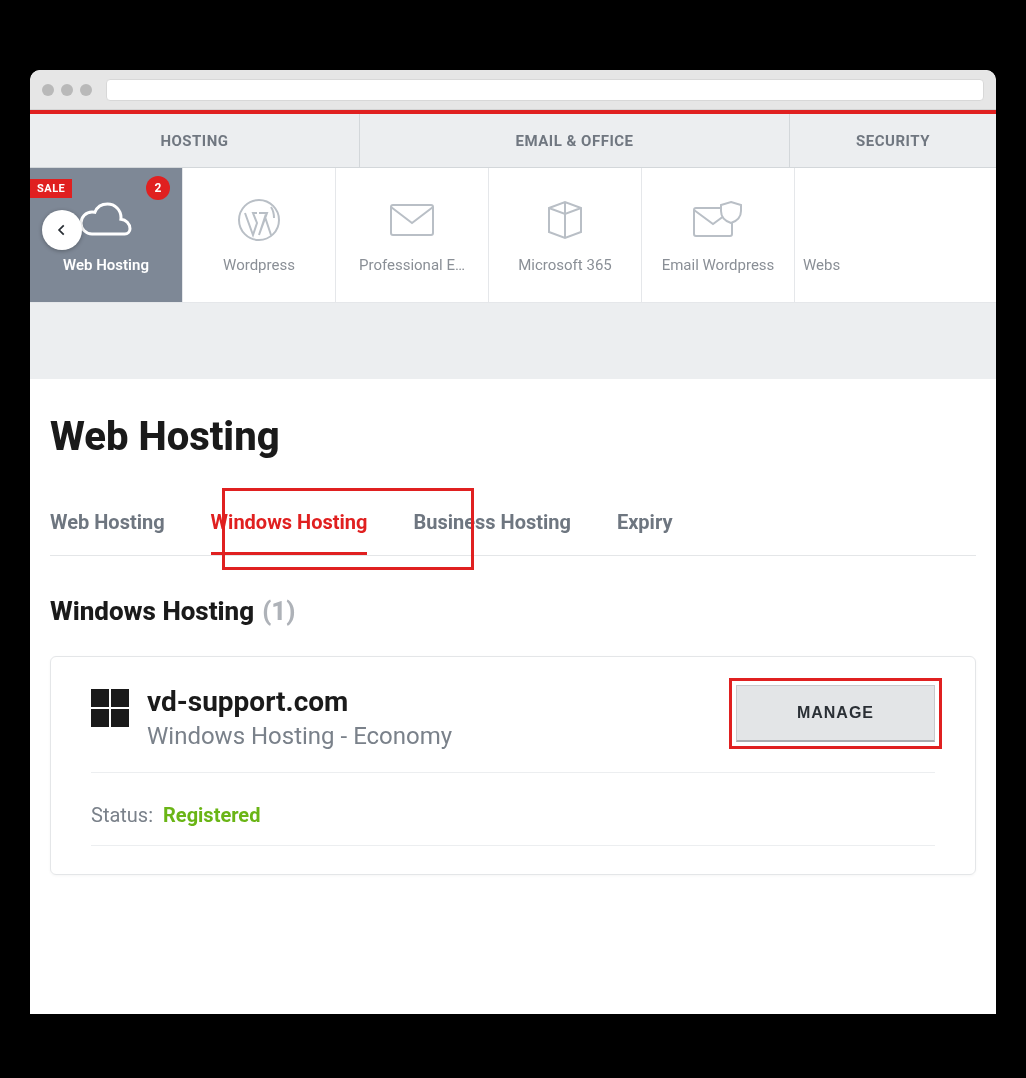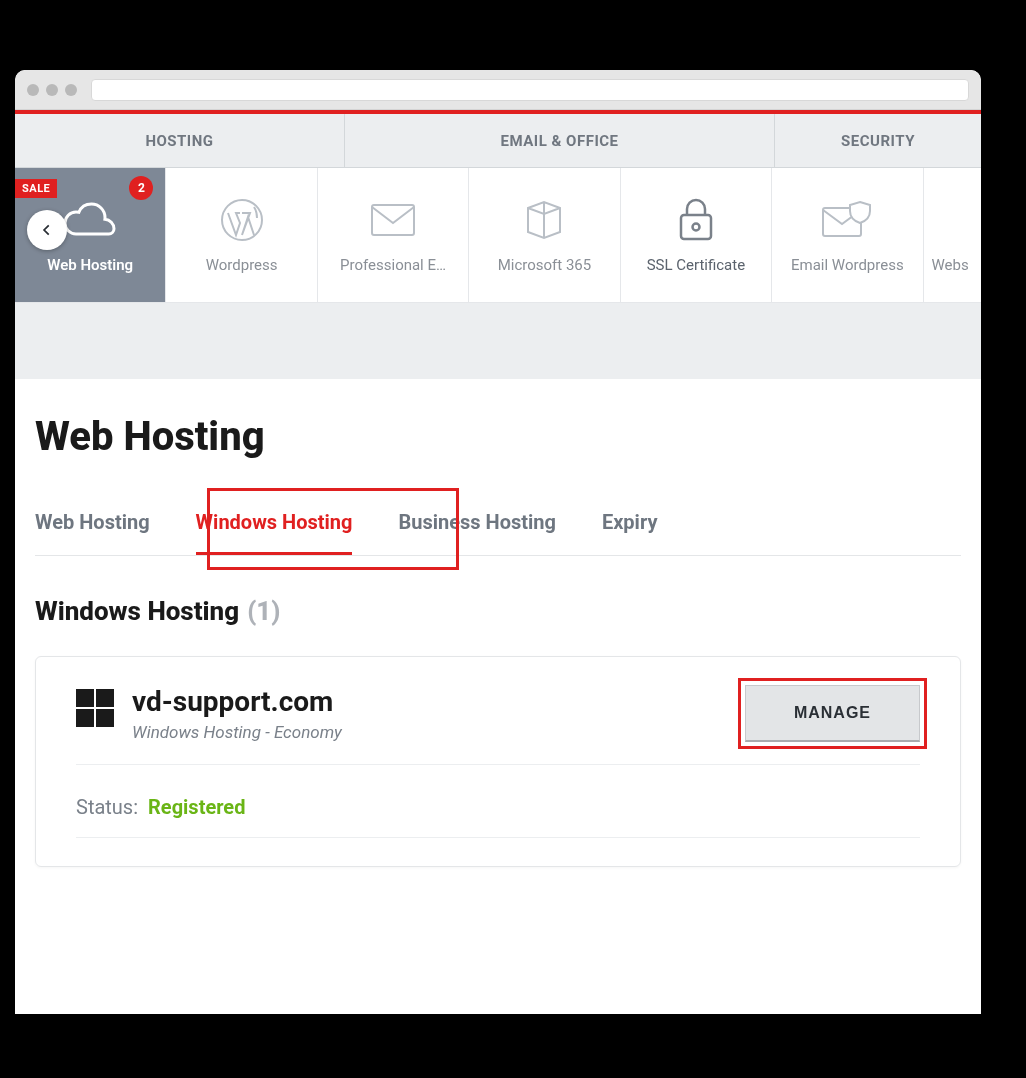--- a/index.html
+++ b/index.html
@@ -1,17 +1,17 @@
 <!DOCTYPE html>
 <html><head>
 <meta charset="utf-8">
 <style>
   * { box-sizing: border-box; margin: 0; padding: 0; }
   body { background:#000; font-family: "Segoe UI", Roboto, Arial, sans-serif; width:1026px; height:1078px; overflow:hidden; }
-  .stage { position:absolute; left:15px; top:70px; width:966px; height:944px; background:#fff; border-radius:10px 10px 0 0; box-shadow: 0 8px 40px rgba(0,0,0,0.5); overflow:hidden; }
+  .stage { position:absolute; left:30px; top:70px; width:966px; height:944px; background:#fff; border-radius:10px 10px 0 0; box-shadow: 0 8px 40px rgba(0,0,0,0.5); overflow:hidden; }
 
   
   .chrome { height:40px; background:#e6e6e6; border-bottom:1px solid #d4d4d4; display:flex; align-items:center; padding:0 12px; border-radius:10px 10px 0 0; }
   .dots { display:flex; gap:7px; margin-right:14px; }
   .dot { width:12px; height:12px; border-radius:50%; background:#b9b9b9; }
   .urlbar { flex:1; height:22px; background:#fff; border:1px solid #d8d8d8; border-radius:4px; }
 
   .redline { height:4px; background:#e02020; }
 
   
@@ -51,22 +51,22 @@
   .sect .t { font-size:26px; font-weight:800; color:#1a1a1a; }
   .sect .c { font-size:26px; font-weight:800; color:#aeb2b8; }
 
   
   .card { margin-top:30px; border:1px solid #e4e6e8; border-radius:6px; padding:28px 40px; box-shadow:0 1px 3px rgba(0,0,0,.04); }
   .cardrow1 { display:flex; align-items:flex-start; justify-content:space-between; padding-bottom:22px; border-bottom:1px solid #eceef0; }
   .dom { display:flex; gap:18px; align-items:flex-start; }
   .winlogo { width:38px; height:38px; display:grid; grid-template-columns:1fr 1fr; grid-template-rows:1fr 1fr; gap:2px; margin-top:4px; }
   .winlogo div { background:#1a1a1a; }
   .domtxt .d { font-size:28px; font-weight:700; color:#1a1a1a; }
-  .domtxt .p { font-size:17px; color:#7a818a; margin-top:4px;font-style:italic; }
-  .manage { padding:18px 48px; background:#e3e5e7; color:#2a2f35; font-size:16px; font-weight:700; letter-spacing:1px; border:1px solid #c7c9cc; border-bottom:2px solid #a9abae; cursor:pointer; }
+  .domtxt .p { font-size:24px; color:#7a818a; margin-top:4px; }
+  .manage { padding:18px 60px; background:#e3e5e7; color:#2a2f35; font-size:16px; font-weight:700; letter-spacing:1px; border:1px solid #c7c9cc; border-bottom:2px solid #a9abae; cursor:pointer; }
 
   .cardrow2 { display:flex; align-items:center; gap:12px; padding-top:30px; padding-bottom:18px; border-bottom:1px solid #eceef0; }
   .kv { display:flex; align-items:center; gap:10px; width:340px; }
   .kv .k { font-size:20px; color:#7a818a; }
   .kv .v { font-size:20px; font-weight:700; color:#6ab516; }
   .kv .mask { width:128px; height:24px; background:#e3e5e7; }
   svg { display:block; }
 </style>
 </head>
 <body>
@@ -129,30 +129,20 @@
 
     <div class="prodcell">
       <div class="ico">
         <svg width="44" height="44" viewBox="0 0 44 44">
             <path d="M6 10l16-6 16 6v24l-16 6-16-6V10z M22 4v36 M6 10l16 6 16-6" fill="none" stroke="#b9bfc6" stroke-width="2"></path>
           </svg>
       </div>
       <div class="lbl">Microsoft 365</div>
     </div>
 
-    <div class="prodcell">
-      <div class="ico">
-        <svg width="40" height="46" viewBox="0 0 40 46">
-            <rect x="5" y="18" width="30" height="24" rx="3" fill="none" stroke="#7a818a" stroke-width="2.5"></rect>
-            <path d="M11 18v-6a9 9 0 0 1 18 0v6" fill="none" stroke="#7a818a" stroke-width="2.5"></path>
-            <circle cx="20" cy="30" r="3.5" fill="none" stroke="#7a818a" stroke-width="2.5"></circle>
-          </svg>
-      </div>
-      <div class="lbl" style="color:#5b636d">SSL Certificate</div>
-    </div>
 
     <div class="prodcell">
       <div class="ico">
         <svg width="54" height="40" viewBox="0 0 54 40">
             <rect x="3" y="8" width="38" height="28" rx="2" fill="none" stroke="#b9bfc6" stroke-width="2"></rect>
             <path d="M3 10l19 14 19-14" fill="none" stroke="#b9bfc6" stroke-width="2"></path>
             <path d="M40 2l10 3v6c0 6-4 10-10 12-6-2-10-6-10-12V5l10-3z" fill="#fff" stroke="#b9bfc6" stroke-width="2"></path>
           </svg>
       </div>
       <div class="lbl">Email Wordpress</div>

